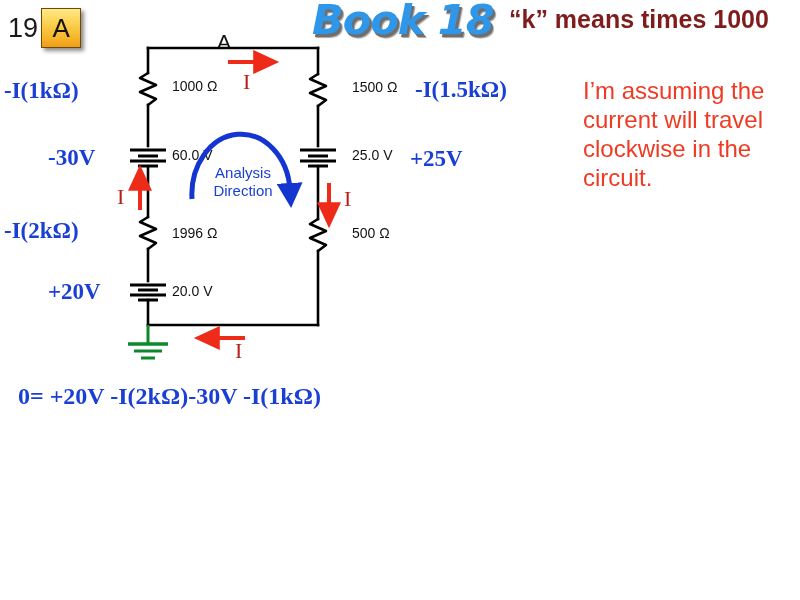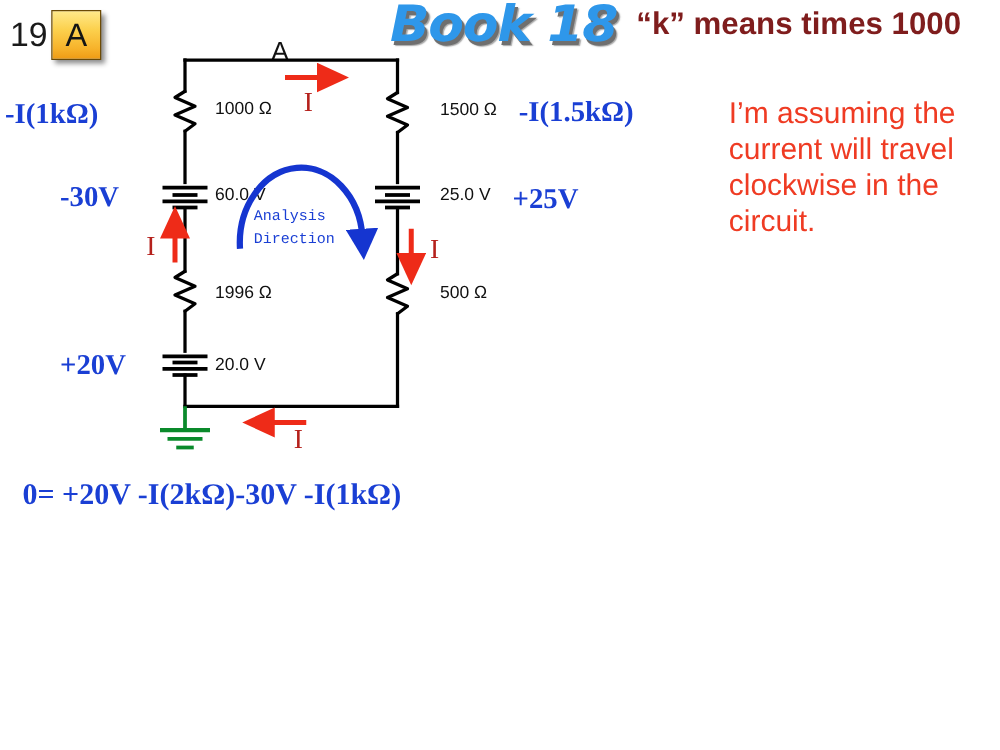--- a/index.html
+++ b/index.html
@@ -145,24 +145,24 @@
   }
   #i-top    { left: 243px; top: 71px; }
   #i-left   { left: 117px; top: 186px; }
   #i-right  { left: 344px; top: 188px; }
   #i-bottom { left: 235px; top: 340px; }
   
   #analysis-text {
     position: absolute;
     left: 203px;
     top: 164px;
-    font-family: Liberation Mono, monospace;
-    font-size: 12px;
+    font-family: Liberation Sans, sans-serif;
+    font-size: 15px;
     color: #1a3fd4;
-    text-align: left;
+    text-align: center;
     line-height: 18px;
     width: 80px;
   }
   
   #circuit-svg {
     position: absolute;
     left: 0;
     top: 0;
     width: 800px;
     height: 600px;
@@ -182,20 +182,21 @@
 
   <div id="title-book">Book 18</div>
   <div id="title-note">“k” means times 1000</div>
 
   <div id="assume-text">I’m assuming the current will travel clockwise in the circuit.</div>
 
   <div class="blue-label" id="lbl-r1k">-I(1kΩ)</div>
   <div class="blue-label" id="lbl-r15k">-I(1.5kΩ)</div>
   <div class="blue-label" id="lbl-v30">-30V</div>
   <div class="blue-label" id="lbl-v25">+25V</div>
+  <div class="blue-label" id="lbl-r2k">-I(2kΩ)</div>
   <div class="blue-label" id="lbl-v20">+20V</div>
 
   <div class="val-label" id="val-1000">1000 Ω</div>
   <div class="val-label" id="val-1500">1500 Ω</div>
   <div class="val-label" id="val-30">60.0 V</div>
   <div class="val-label" id="val-25">25.0 V</div>
   <div class="val-label" id="val-2000">1996 Ω</div>
   <div class="val-label" id="val-500">500 Ω</div>
   <div class="val-label" id="val-20">20.0 V</div>
 

